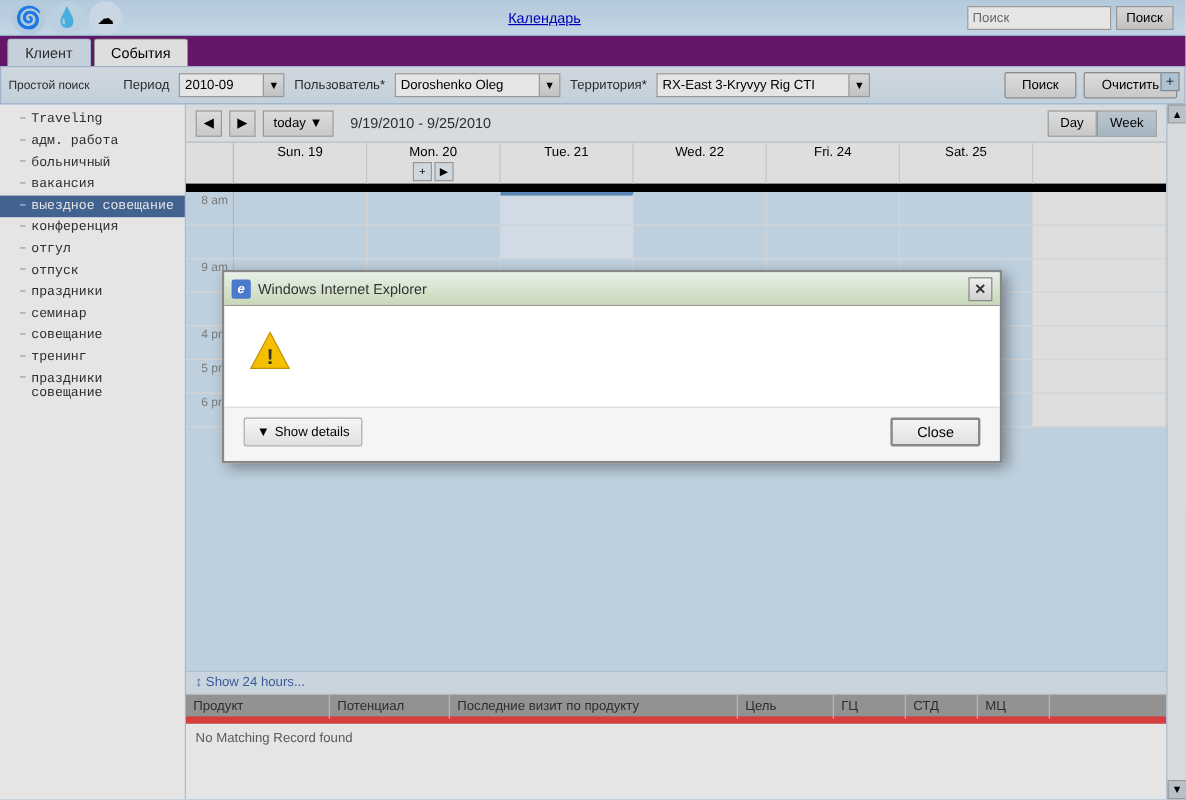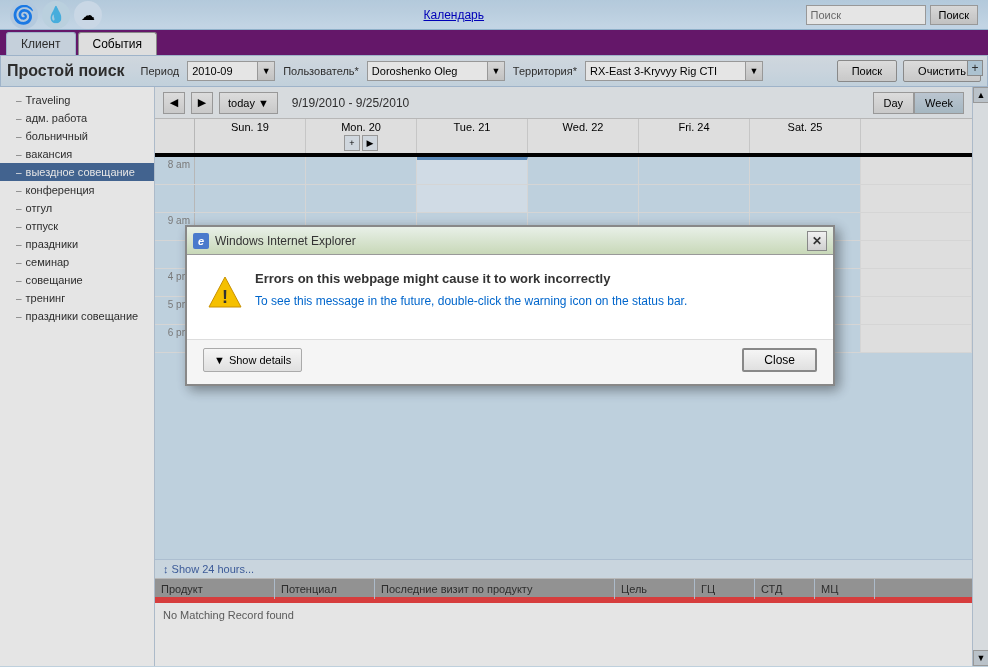--- a/index.html
+++ b/index.html
@@ -80,24 +80,24 @@
       background: linear-gradient(to bottom, #e8f0f8, #d8e8f4);
       border: 1px solid #b0c8e0;
       border-top: none;
       padding: 4px 6px;
       display: flex;
       align-items: center;
       gap: 8px;
       position: relative;
     }
     .search-panel-title {
-      font-size: 16px;
-      font-weight: bold;
-      color: #333;
-      margin-right: 8px;
+      font-size: 10px;
+      font-weight: normal;
+      color: #333;
+      margin-right: 20px;
     }
     .field-label {
       font-size: 11px;
       color: #333;
     }
     .field-input {
       height: 20px;
       border: 1px solid #aaa;
       font-size: 11px;
       padding: 0 4px;
@@ -164,22 +164,23 @@
       border-right: 1px solid #c0d0e0;
       padding: 4px 0;
       flex-shrink: 0;
     }
     .sidebar-item {
       padding: 3px 8px 3px 16px;
       font-size: 11px;
       color: #333;
       cursor: pointer;
       display: flex;
-      align-items: center;
+      align-items: flex-start;
       gap: 4px;
+      font-family: Liberation Mono, monospace;
     }
     .sidebar-item:before {
       content: '–';
       color: #888;
       font-size: 10px;
     }
     .sidebar-item.active {
       background: #4a6fa0;
       color: white;
     }
@@ -235,21 +236,21 @@
       font-size: 11px;
     }
     .view-btn.active {
       background: linear-gradient(to bottom, #d0dce8, #b8ccd8);
     }
 
     
     .cal-header {
       display: grid;
       grid-template-columns: 40px repeat(7, 1fr);
-      border-bottom: 4px solid #000000;
+      border-bottom: 7px solid #000000;
       background: #f8f8f8;
     }
     .cal-header-cell {
       padding: 2px 4px;
       font-size: 11px;
       border-right: 1px solid #ddd;
       text-align: center;
     }
     .cal-header-cell:first-child {
       border-right: 1px solid #ccc;
@@ -718,26 +719,20 @@
 
     <div class="ie-body">
       <div class="ie-message-row">
 
         <div style="width:36px; height:36px; flex-shrink:0; margin-top:4px;">
           <svg width="36" height="36" viewBox="0 0 36 36">
             <polygon points="18,2 34,32 2,32" fill="#f5c000" stroke="#c89000" stroke-width="1"></polygon>
             <text x="18" y="28" text-anchor="middle" font-size="18" font-weight="bold" fill="#333">!</text>
           </svg>
         </div>
-        <div class="ie-message-text">
-          <h3>Errors on this webpage might cause it to work incorrectly</h3>
-          <p>
-            <span>To see this message in the future, double-click the </span><span style="color:#0066cc;">warning icon</span><span> on the status bar.</span>
-          </p>
-        </div>
       </div>
     </div>
 
     <div class="ie-footer">
       <button class="show-details-btn">
         <span>▼</span>
         <span>Show details</span>
       </button>
       <button class="close-dialog-btn">Close</button>
     </div>

